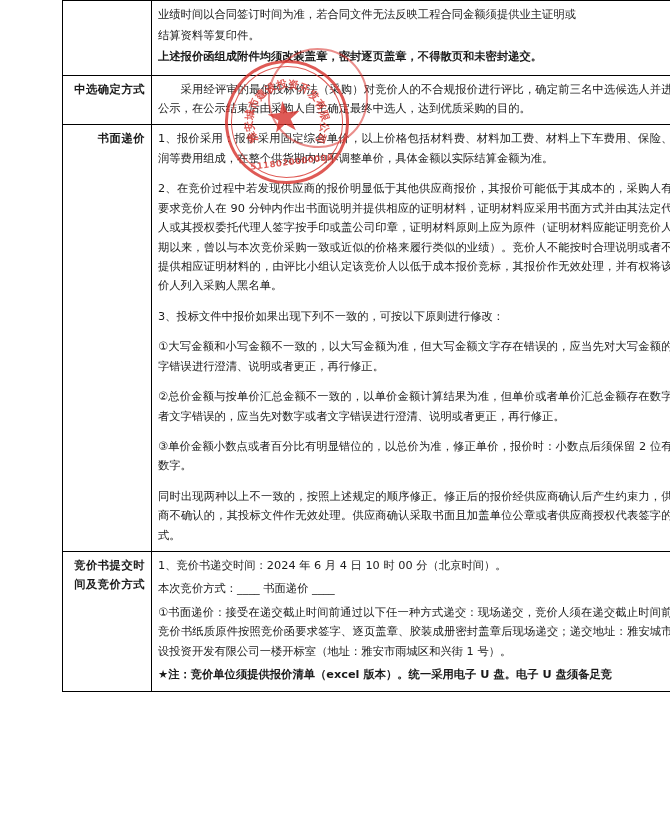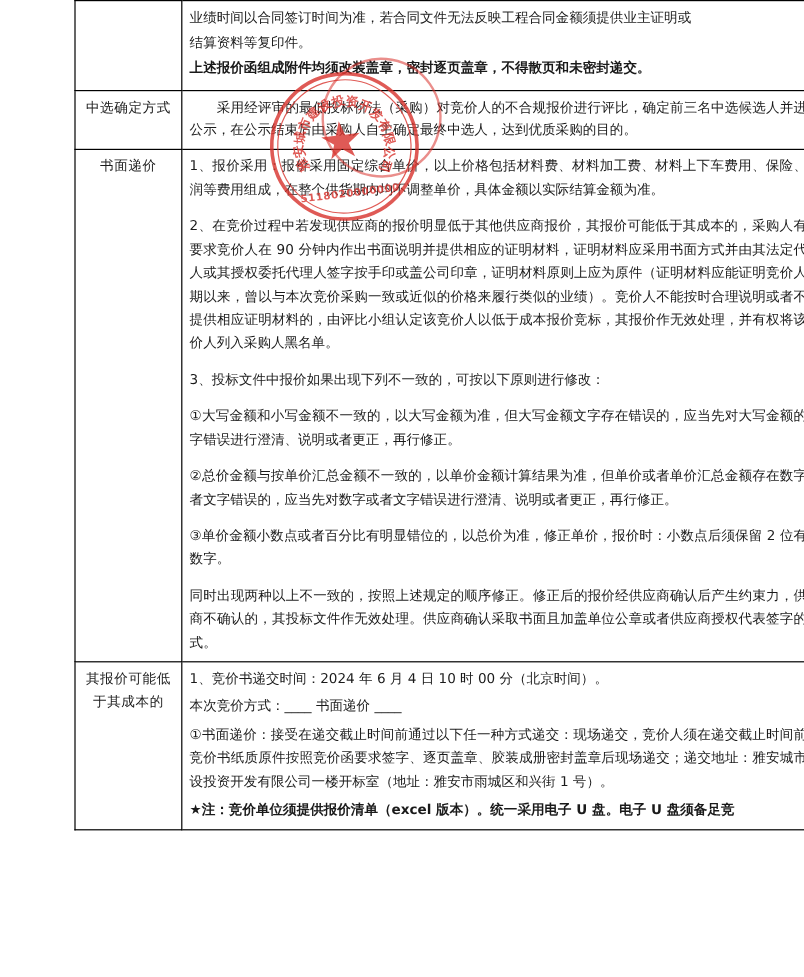--- a/index.html
+++ b/index.html
@@ -29,22 +29,22 @@
   }
   table.doc td {
     border: 1px solid #000;
     vertical-align: top;
     padding: 4px 6px 6px 6px;
     font-size: 11.3px;
     line-height: 1.72;
   }
   td.label {
     width: 76px;
-    text-align: center;
-    font-weight: normal;
+    text-align: right;
+    font-weight: bold;
     letter-spacing: 0.5px;
     padding-top: 8px;
     font-size: 11.3px;
     line-height: 1.75;
   }
   td.body {
     width: 526px;
   }
   .para {
     margin: 0 0 11px 0;
@@ -205,21 +205,21 @@
         <div class="para">2、在竞价过程中若发现供应商的报价明显低于其他供应商报价，其报价可能低于其成本的，采购人有权要求竞价人在 90 分钟内作出书面说明并提供相应的证明材料，证明材料应采用书面方式并由其法定代表人或其授权委托代理人签字按手印或盖公司印章，证明材料原则上应为原件（证明材料应能证明竞价人近期以来，曾以与本次竞价采购一致或近似的价格来履行类似的业绩）。竞价人不能按时合理说明或者不能提供相应证明材料的，由评比小组认定该竞价人以低于成本报价竞标，其报价作无效处理，并有权将该竞价人列入采购人黑名单。</div>
         <div class="para">3、投标文件中报价如果出现下列不一致的，可按以下原则进行修改：</div>
         <div class="para">①大写金额和小写金额不一致的，以大写金额为准，但大写金额文字存在错误的，应当先对大写金额的文字错误进行澄清、说明或者更正，再行修正。</div>
         <div class="para">②总价金额与按单价汇总金额不一致的，以单价金额计算结果为准，但单价或者单价汇总金额存在数字或者文字错误的，应当先对数字或者文字错误进行澄清、说明或者更正，再行修正。</div>
         <div class="para">③单价金额小数点或者百分比有明显错位的，以总价为准，修正单价，报价时：小数点后须保留 2 位有效数字。</div>
         <div class="para">同时出现两种以上不一致的，按照上述规定的顺序修正。修正后的报价经供应商确认后产生约束力，供应商不确认的，其投标文件作无效处理。供应商确认采取书面且加盖单位公章或者供应商授权代表签字的方式。</div>
       </td>
     </tr>
 
     <tr>
-      <td class="label">其报价可能低于其成本的</td>
+      <td class="label">竞价书提交时间及竞价方式</td>
       <td class="body">
         <div class="para small-gap">1、竞价书递交时间：2024 年 6 月 4 日 10 时 00 分（北京时间）。</div>
         <div class="para small-gap">本次竞价方式：____ 书面递价 ____</div>
         <div class="para small-gap">①书面递价：接受在递交截止时间前通过以下任一种方式递交：现场递交，竞价人须在递交截止时间前将竞价书纸质原件按照竞价函要求签字、逐页盖章、胶装成册密封盖章后现场递交；递交地址：雅安城市建设投资开发有限公司一楼开标室（地址：雅安市雨城区和兴街 1 号）。</div>
         <div class="para nomargin bold">★注：竞价单位须提供报价清单（excel 版本）。统一采用电子 U 盘。电子 U 盘须备足竞</div>
       </td>
     </tr>
   </tbody>
     </table>
 </div>

